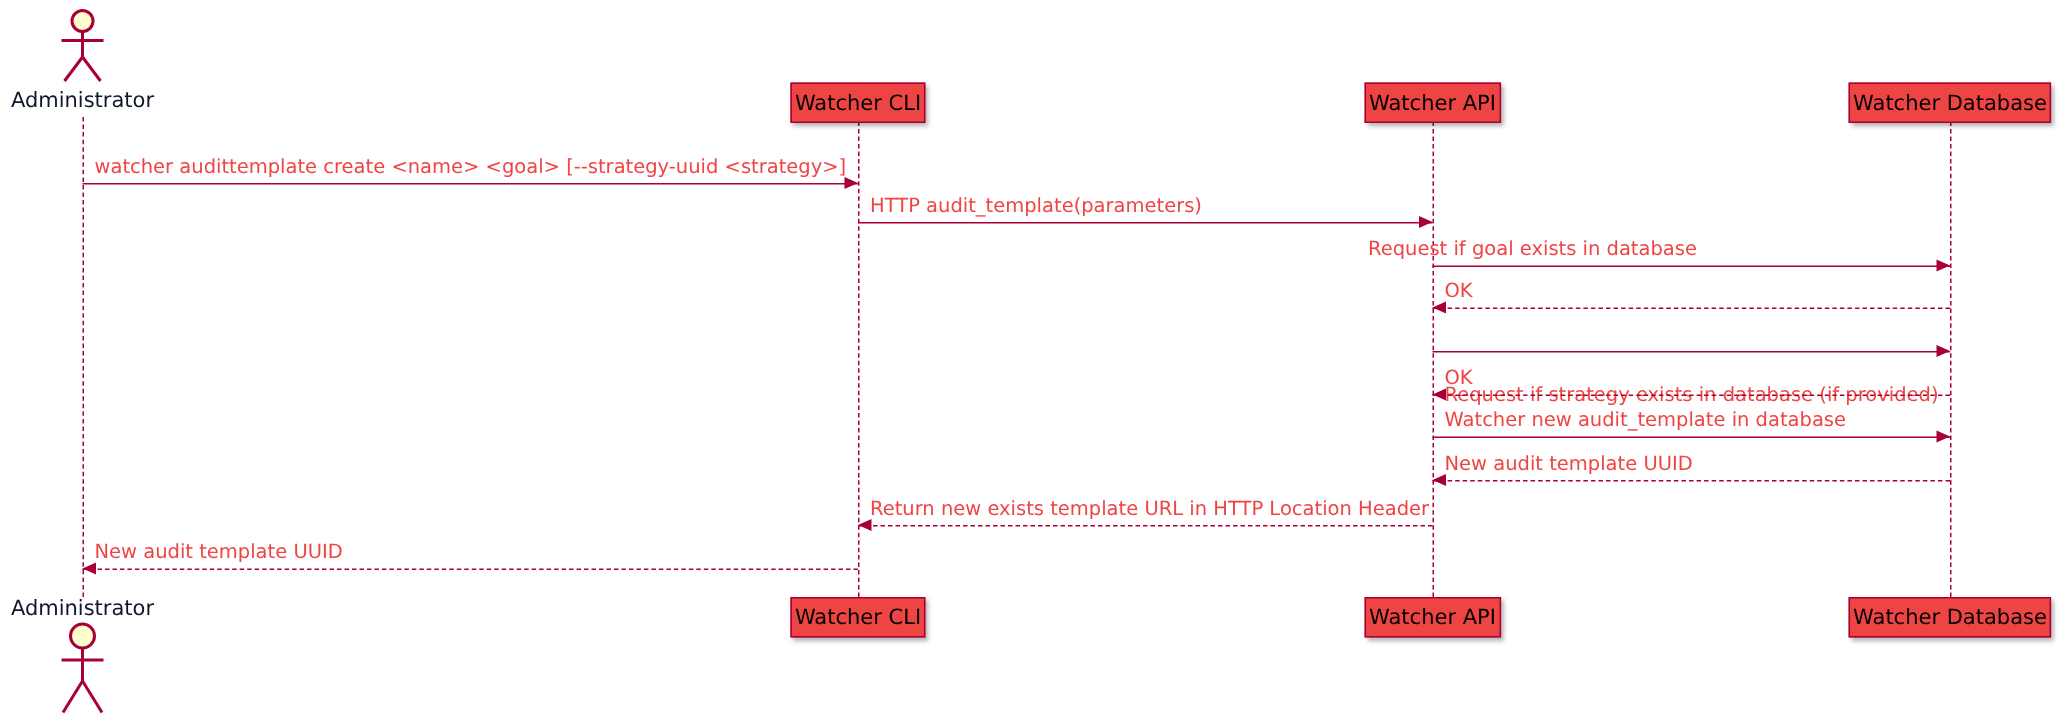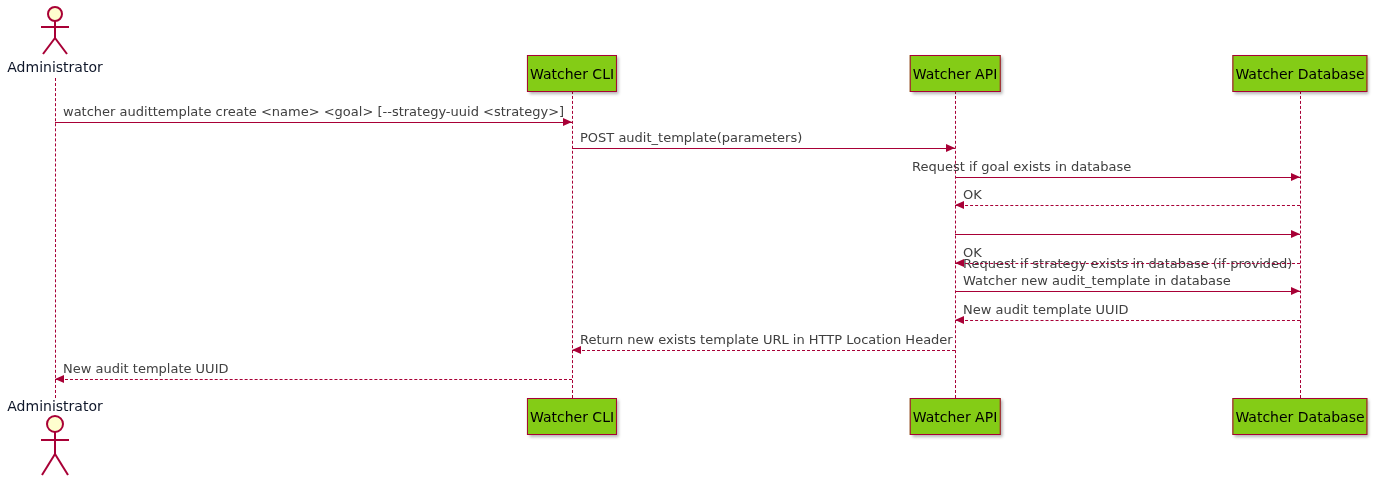--- a/index.html
+++ b/index.html
@@ -8,25 +8,25 @@
     width: 1379px;
     height: 483px;
     background: #ffffff;
     font-family: "DejaVu Sans", "Liberation Sans", sans-serif;
     overflow: hidden;
   }
   .participant-box {
     position: absolute;
     transform: translateX(-50%);
     box-sizing: border-box;
-    height: 37px;
+    height: 27px;
     display: flex;
     align-items: center;
     padding: 0 2px;
-    background: #84cc16;
+    background: #ef4444;
     border: 1.5px solid #A80036;
     box-shadow: 2px 2px 3px rgba(0,0,0,0.30);
     font-size: 14px;
     color: #000000;
     white-space: nowrap;
   }
   .lifeline {
     position: absolute;
     width: 0;
     border-left: 1px dashed #A80036;
@@ -42,21 +42,21 @@
     width: 0;
     height: 0;
     border-top: 4px solid transparent;
     border-bottom: 4px solid transparent;
   }
   .arrowhead.dir-right { border-left: 9px solid #A80036; }
   .arrowhead.dir-left  { border-right: 9px solid #A80036; }
   .msg-label {
     position: absolute;
     font-size: 13px;
-    color: #404040;
+    color: #ef4444;
     white-space: nowrap;
   }
   .actor-label {
     position: absolute;
     transform: translateX(-50%);
     font-size: 14px;
     color: #0f172a;
     white-space: nowrap;
   }
   .actor-figure {
@@ -101,21 +101,21 @@
       <div class="participant-box" style="left: 572px; top: 398px;">Watcher CLI</div>
       <div class="participant-box" style="left: 955px; top: 55px;">Watcher API</div>
       <div class="participant-box" style="left: 955px; top: 398px;">Watcher API</div>
       <div class="participant-box" style="left: 1300px; top: 55px;">Watcher Database</div>
       <div class="participant-box" style="left: 1300px; top: 398px;">Watcher Database</div>
       <div class="msg-line" style="left: 55px; top: 122px; width: 517px;"></div>
       <div class="arrowhead dir-right" style="left: 563px; top: 118px;"></div>
       <div class="msg-label" style="left: 63px; top: 104px;">watcher audittemplate create &lt;name&gt; &lt;goal&gt; [--strategy-uuid &lt;strategy&gt;]</div>
       <div class="msg-line" style="left: 572px; top: 148px; width: 383px;"></div>
       <div class="arrowhead dir-right" style="left: 946px; top: 144px;"></div>
-      <div class="msg-label" style="left: 580px; top: 130px;">POST audit_template(parameters)</div>
+      <div class="msg-label" style="left: 580px; top: 130px;">HTTP audit_template(parameters)</div>
       <div class="msg-line" style="left: 955px; top: 177px; width: 345px;"></div>
       <div class="arrowhead dir-right" style="left: 1291px; top: 173px;"></div>
       <div class="msg-label" style="left: 912px; top: 159px;">Request if goal exists in database</div>
       <div class="msg-line dashed" style="left: 955px; top: 205px; width: 345px;"></div>
       <div class="arrowhead dir-left" style="left: 955px; top: 201px;"></div>
       <div class="msg-label" style="left: 963px; top: 187px;">OK</div>
       <div class="msg-line" style="left: 955px; top: 234px; width: 345px;"></div>
       <div class="arrowhead dir-right" style="left: 1291px; top: 230px;"></div>
       <div class="msg-label" style="left: 963px; top: 216px; margin-top: 40px;">Request if strategy exists in database (if provided)</div>
       <div class="msg-line dashed" style="left: 955px; top: 263px; width: 345px;"></div>

